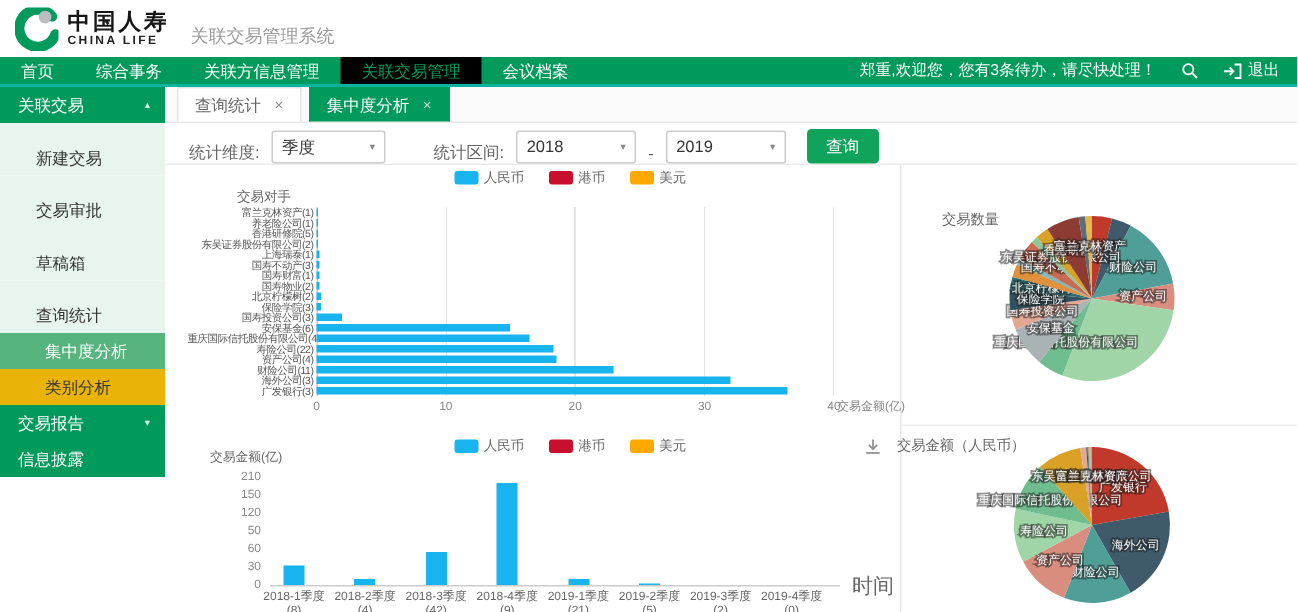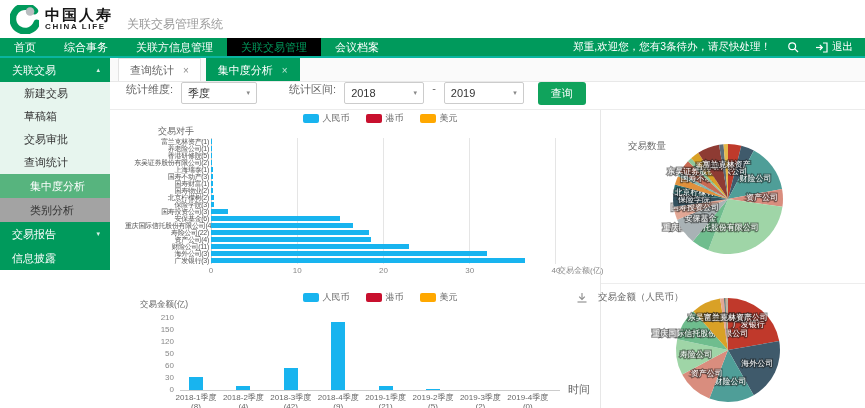--- a/index.html
+++ b/index.html
@@ -16,33 +16,33 @@
   
   .nav{position:absolute;top:38px;left:0;right:0;height:18px;background:#009a5c;display:flex;color:#fff;font-size:11px}
   .nav-item{padding:0 14px;display:flex;align-items:center;cursor:pointer;white-space:nowrap}
   .nav-item.active{background:#000000;color:#009a5c}
   .nav-right{margin-left:auto;display:flex;align-items:center;gap:16px;padding-right:12px;font-size:10.5px}
   .accent{position:absolute;top:56px;left:0;right:0;height:2px;background:#0ab5a0}
   
   .sidebar{position:absolute;top:58px;left:0;width:110px;bottom:0;background:#fff;border-right:1px solid #e9e9e9;font-size:11px}
   .sb-group{height:24px;background:#009a5c;color:#fff;display:flex;align-items:center;padding:0 10px 0 12px}
   .sb-caret{margin-left:auto;font-size:7px;opacity:.85}
-  .sb-item{height:23px;background:#e7f5ee;display:flex;align-items:center;padding:0 10px 0 24px;color:#333}
+  .sb-item{height:23px;background:#e7f5ee;display:flex;align-items:center;padding:12px 10px 0 24px;color:#333}
   .sb-sub{height:24px;display:flex;align-items:center;padding-left:30px;background:#e7f5ee}
   .sb-sub.active{background:#57b47e;color:#fff}
-  .sb-sub.hl{background:#a3a3a3}
+  .sb-sub.hl{background:#eab308}
   
   .tabs{position:absolute;top:58px;left:110px;right:0;height:24px;background:#fafafa;border-bottom:1px solid #e8e8e8;
         display:flex;align-items:flex-end;padding-left:8px;box-sizing:border-box}
   .tab{height:22px;display:flex;align-items:center;gap:9px;padding:0 11px;font-size:11px;margin-right:5px;
        border:1px solid #e3e3e3;border-bottom:none;background:#fff;color:#666;cursor:pointer}
   .tab.active{background:#009a5c;color:#fff;border-color:#009a5c}
   .tab .x{font-size:10px;opacity:.75}
   .filter{position:absolute;top:82px;left:110px;right:0;height:28px;background:#fff;border-bottom:1px solid #ececec;
-          display:flex;align-items:flex-start;gap:8px;padding-left:16px;font-size:11px;color:#666;box-sizing:border-box}
+          display:flex;align-items:flex-end;gap:8px;padding-left:16px;font-size:11px;color:#666;box-sizing:border-box}
   .sel{display:flex;align-items:center;justify-content:space-between;border:1px solid #ccc;border-radius:2px;height:20px;
        padding:0 6px;min-width:58px;color:#333;background:#fff;cursor:pointer}
   .sel .caret{font-size:7px;color:#888;margin-left:10px}
   .btn{background:#10a35c;color:#fff;border:none;border-radius:3px;font-size:11px;padding:4px 13px;margin-left:6px;cursor:pointer}
   
   .content{position:absolute;top:110px;left:110px;width:755px;height:298px;background:#fff}
   .vdiv{position:absolute;left:490px;top:0;width:1px;height:100%;background:#e7e7e7}
   .hdiv-r{position:absolute;left:491px;top:173px;right:0;height:1px;background:#ededed}
   .legend{position:absolute;display:flex;justify-content:center;gap:16px;font-size:9px;color:#666;align-items:center}
   #legend1{left:80px;top:2px;width:380px}
@@ -60,21 +60,21 @@
   .harea{position:relative;flex:1;height:5px}
   .hbar{height:5px}
   .hticks span{position:absolute;top:128px;transform:translateX(-50%);font-size:8px;color:#888}
   .hxname{position:absolute;left:448px;top:155px;font-size:8px;color:#888;white-space:nowrap}
   
   .vylab{position:absolute;left:30px;top:189px;font-size:8.5px;color:#666}
   .vplot{position:absolute;left:70px;top:208px;width:380px;height:72px;border-bottom:1px solid #ccc}
   .ytick{position:absolute;left:-6px;transform:translateX(-100%);font-size:8px;color:#888}
   .vbar{position:absolute;bottom:0;width:14px}
   .xlab{position:absolute;top:75px;width:60px;text-align:center;font-size:8px;color:#666;line-height:9px}
-  .vxname{position:absolute;left:458px;top:272px;font-size:11px;color:#666}
+  .vxname{position:absolute;left:458px;top:272px;font-size:14px;color:#666}
   .dl{position:absolute;left:466px;top:182px}
   
   .ptitle1{position:absolute;left:518px;top:30px;font-size:9.5px;color:#666}
   .ptitle2{position:absolute;left:488px;top:181px;font-size:9.5px;color:#666}
   svg.pie{position:absolute;overflow:visible}
   #pie1{left:553px;top:24px}
   #pie2{left:553px;top:175px}
   .plab{font-size:8px;fill:#fff;stroke:rgba(30,30,30,.5);stroke-width:2.4px;paint-order:stroke;font-family:inherit}
 </style>
 </head>
@@ -124,24 +124,24 @@
 
 <div class="sidebar" id="sidebar">
     <div class="sb-group">
       <span>关联交易</span>
       <span class="sb-caret">▴</span>
     </div>
     <div class="sb-item">
       <span>新建交易</span>
     </div>
     <div class="sb-item">
+      <span>交易审批</span>
+    </div>
+    <div class="sb-item">
       <span>草稿箱</span>
-    </div>
-    <div class="sb-item">
-      <span>交易审批</span>
     </div>
     <div class="sb-item">
       <span>查询统计</span>
     </div>
     <div class="sb-sub active">
       <span>集中度分析</span>
     </div>
     <div class="sb-sub hl">
       <span>类别分析</span>
     </div>

